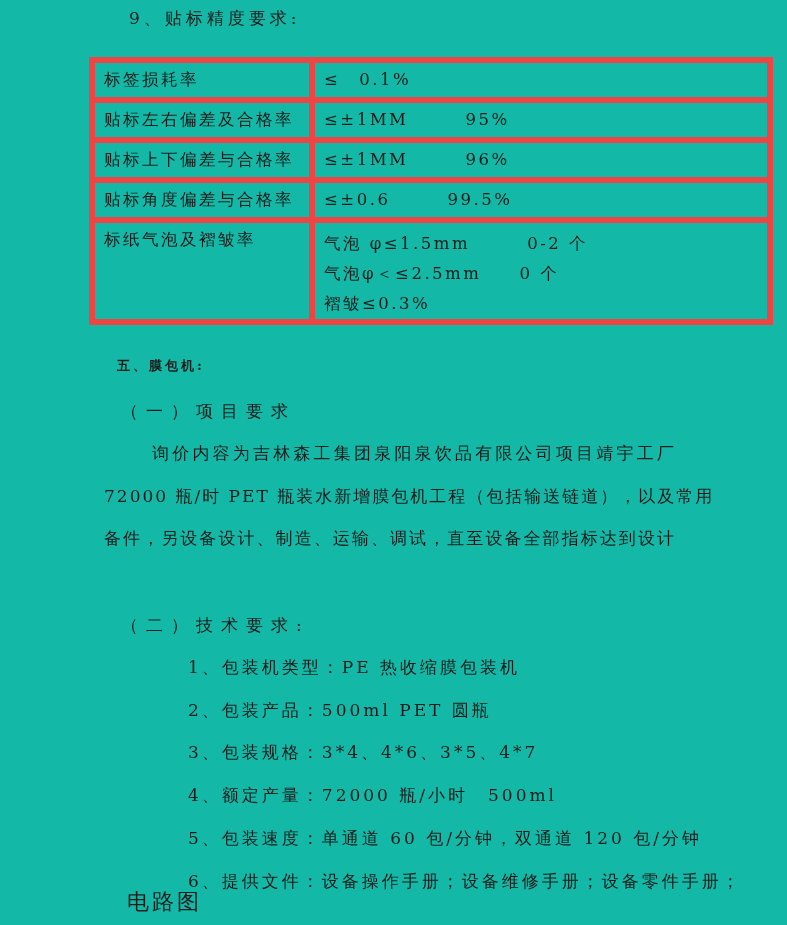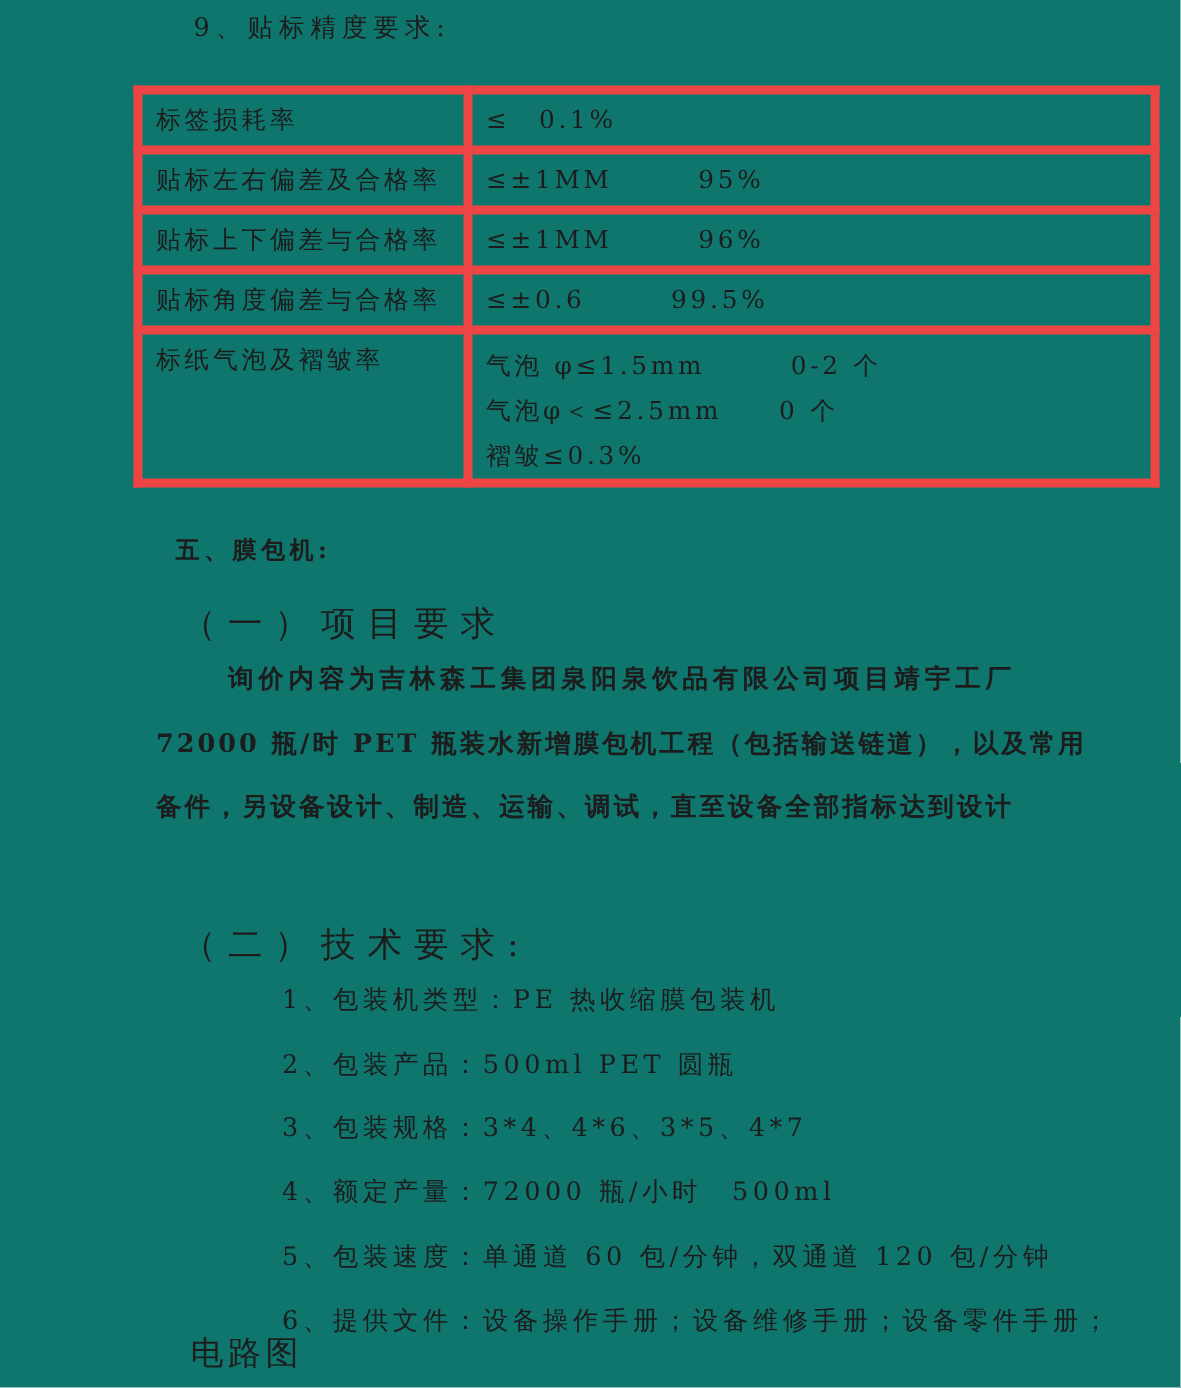--- a/index.html
+++ b/index.html
@@ -4,21 +4,21 @@
 <style>
   html, body {
     margin: 0;
     padding: 0;
     background: #ffffff;
   }
   .page {
     position: relative;
     width: 787px;
     height: 925px;
-    background: #0f766e;
+    background: #14b8a6;
     color: #1c1c1c;
     font-family: "DejaVu Serif", "Liberation Serif", serif;
     overflow: hidden;
   }
   .h9 {
     position: absolute;
     left: 129px;
     top: 7px;
     font-size: 17px;
     letter-spacing: 4px;
@@ -44,49 +44,48 @@
   tr.r-std { height: 40px; }
   tr.r-tall { height: 93px; }
   tr.r-tall td { vertical-align: top; padding-top: 6px; }
   tr.r-tall .vline { line-height: 30px; }
   .vline { white-space: nowrap; }
 
   .s5-title {
     position: absolute;
     left: 117px;
     top: 357px;
-    font-size: 16px;
+    font-size: 13px;
     font-weight: bold;
     letter-spacing: 3px;
     white-space: nowrap;
   }
   .sub-title {
     position: absolute;
     left: 121px;
-    font-size: 23px;
+    font-size: 17px;
     letter-spacing: 8px;
     white-space: nowrap;
   }
   .sub1 { top: 400px; }
   .sub2 { top: 614px; }
 
   .para {
     position: absolute;
     left: 104px;
     top: 432px;
     width: 572px;
     font-size: 17px;
     line-height: 42.7px;
     letter-spacing: 2px;
   }
   .para-line {
     text-align: justify;
     text-align-last: justify;
     white-space: nowrap;
-    font-weight: bold;
   }
   .para-line.first { text-indent: 48px; }
   .para-line.last  { text-align-last: left; text-align: left; }
 
   .items {
     position: absolute;
     left: 152px;
     top: 646px;
     font-size: 17px;
     line-height: 42.7px;

